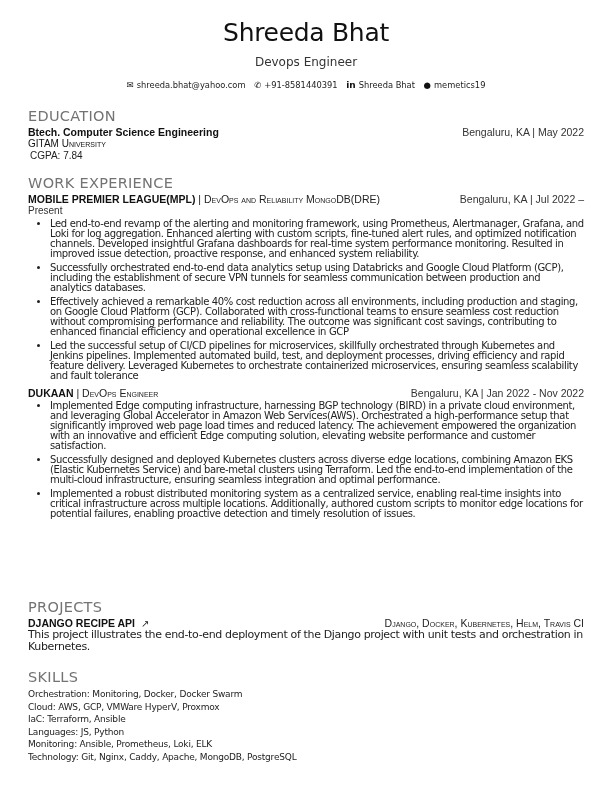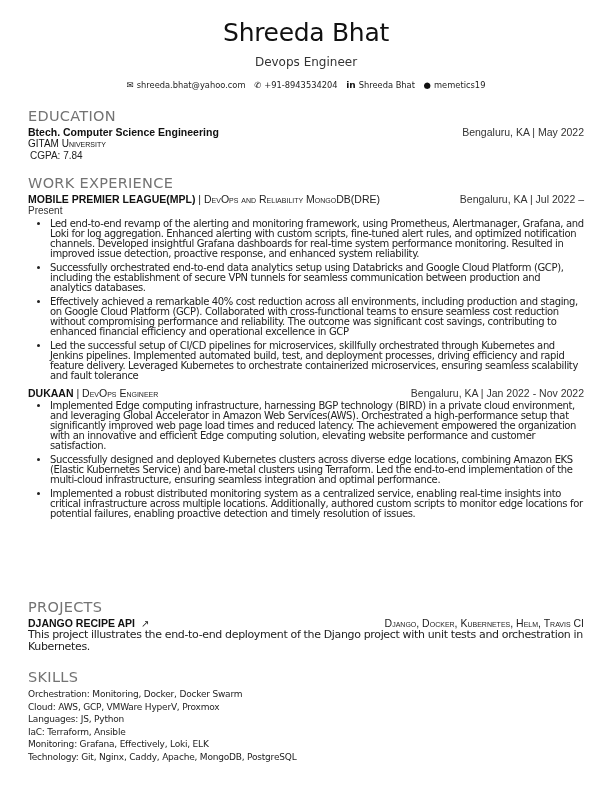--- a/index.html
+++ b/index.html
@@ -29,21 +29,21 @@
 <div class="page">
 
   <div class="name">Shreeda Bhat</div>
   <div class="title">Devops Engineer</div>
 
   <div class="contacts">
     <span class="c">
       <span class="ic">✉</span><span>shreeda.bhat@yahoo.com</span>
     </span>
     <span class="c">
-      <span class="ic">✆</span><span>+91-8943534204</span>
+      <span class="ic">✆</span><span>+91-8581440391</span>
     </span>
     <span class="c">
       <span class="ic in">in</span><span>Shreeda Bhat</span>
     </span>
     <span class="c">
       <span class="ic">●</span><span>memetics19</span>
     </span>
   </div>
 
   <div class="section" style="top:108px;">
@@ -99,20 +99,20 @@
       <span class="sc" style="color:#222;">Django, Docker, Kubernetes, Helm, Travis CI</span>
     </div>
     <div class="line" style="font-size:11px;font-family:'DejaVu Sans',sans-serif;letter-spacing:-0.35px;">This project illustrates the end-to-end deployment of the Django project with unit tests and orchestration in Kubernetes.</div>
   </div>
 
   <div class="section" style="top:669px;">
     <div class="sec-head">SKILLS</div>
     <div style="margin-top:3px;">
       <div class="skill">Orchestration: Monitoring, Docker, Docker Swarm</div>
       <div class="skill">Cloud: AWS, GCP, VMWare HyperV, Proxmox</div>
+      <div class="skill">IaC: Terraform, Ansible</div>
       <div class="skill">Languages: JS, Python</div>
-      <div class="skill">IaC: Terraform, Ansible</div>
-      <div class="skill">Monitoring: Grafana, Effectively, Loki, ELK</div>
+      <div class="skill">Monitoring: Ansible, Prometheus, Loki, ELK</div>
       <div class="skill">Technology: Git, Nginx, Caddy, Apache, MongoDB, PostgreSQL</div>
     </div>
   </div>
 
 </div>
 
 </body></html>

